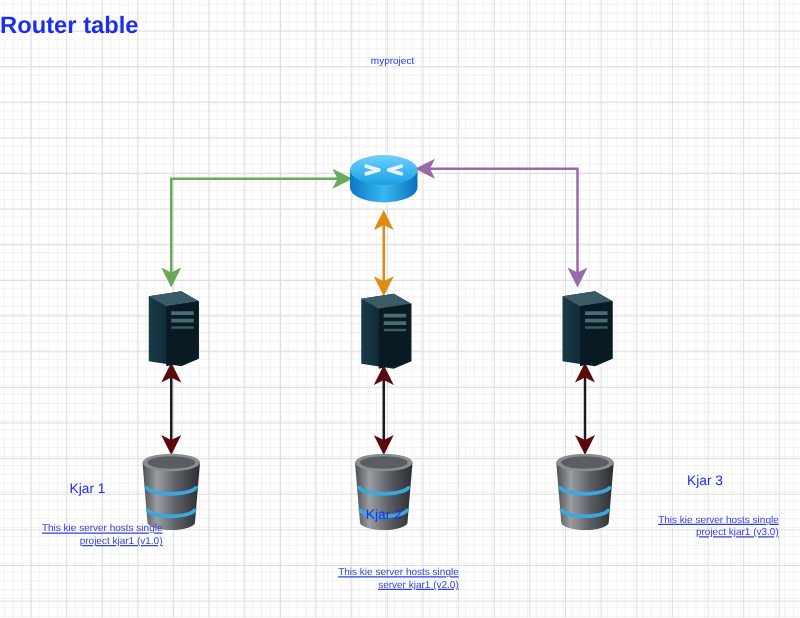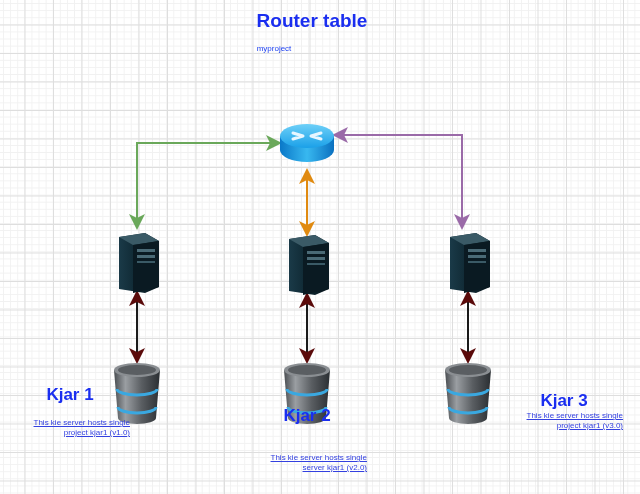--- a/index.html
+++ b/index.html
@@ -10,25 +10,25 @@
       linear-gradient(#dedede 1px, transparent 1px),
       linear-gradient(90deg, #dedede 1px, transparent 1px),
       linear-gradient(#f1f1f1 1px, transparent 1px),
       linear-gradient(90deg, #f1f1f1 1px, transparent 1px);
     background-size: 28.5px 28.5px, 28.5px 28.5px, 7.1px 7.1px, 7.1px 7.1px;
     background-position: -4px -4px, -4px -4px, -4px -4px, -4px -4px;
     font-family: "Liberation Sans", sans-serif;
   }
   .abs { position:absolute; }
   .title {
-    left:0; width:624px; top:10px; text-align:center;
+    left:0; width:624px; top:10px; 
     font-size:19px; font-weight:bold; color:#1a2ef0;
   }
-  .routes { left:0; width:548px; top:44px; text-align:center; font-size:8px; line-height:10px; }
-  .kjar { font-size:17px; font-weight:bold; color:#1a2ef0; text-align:center; }
+  .routes { left:0; width:548px; top:44px; text-align:center; font-size:8px; line-height:10px;padding-left:40px; }
+  .kjar { font-size:11px; font-weight:normal; color:#1a2ef0; text-align:center; }
   .desc { font-size:8px; line-height:10px; color:#3340e0; text-align:right;text-decoration:underline; }
   svg.links { position:absolute; left:0; top:0; }
 </style>
 </head>
 <body>
 
 <div class="abs title">Router table</div>
 
 <div class="abs routes">
   <div style="color:#1a3ef0">myproject</div>
@@ -137,17 +137,17 @@
   <div>This kie server hosts single</div>
   <div>project kjar1 (v1.0)</div>
 </div>
 
 <div class="abs kjar" style="left:257px;width:100px;top:406px;">Kjar 2</div>
 <div class="abs desc" style="left:247px;width:120px;top:453px;">
   <div>This kie server hosts single</div>
   <div>server kjar1 (v2.0)</div>
 </div>
 
-<div class="abs kjar" style="left:514px;width:100px;top:379px;margin-top:12px;">Kjar 3</div>
+<div class="abs kjar" style="left:514px;width:100px;top:379px;">Kjar 3</div>
 <div class="abs desc" style="left:503px;width:120px;top:411px;">
   <div>This kie server hosts single</div>
   <div>project kjar1 (v3.0)</div>
 </div>
 
 </body></html>

